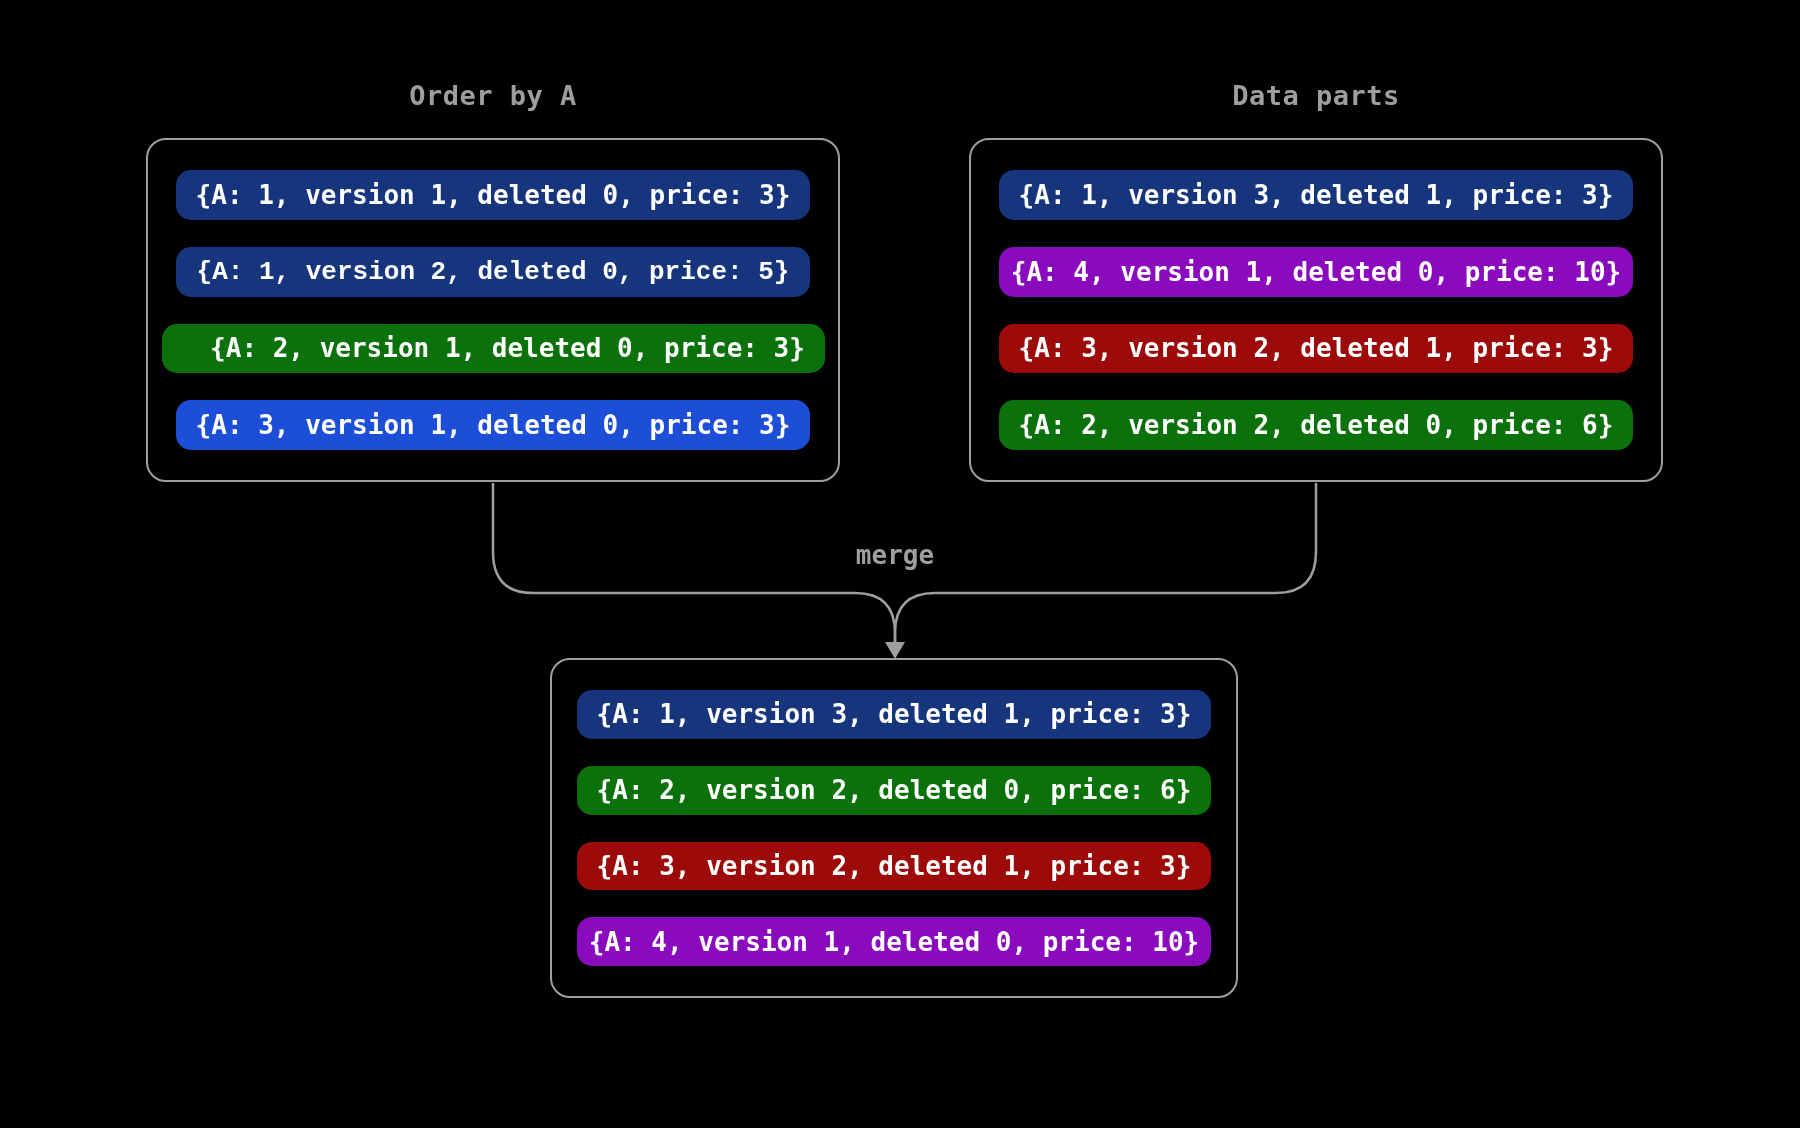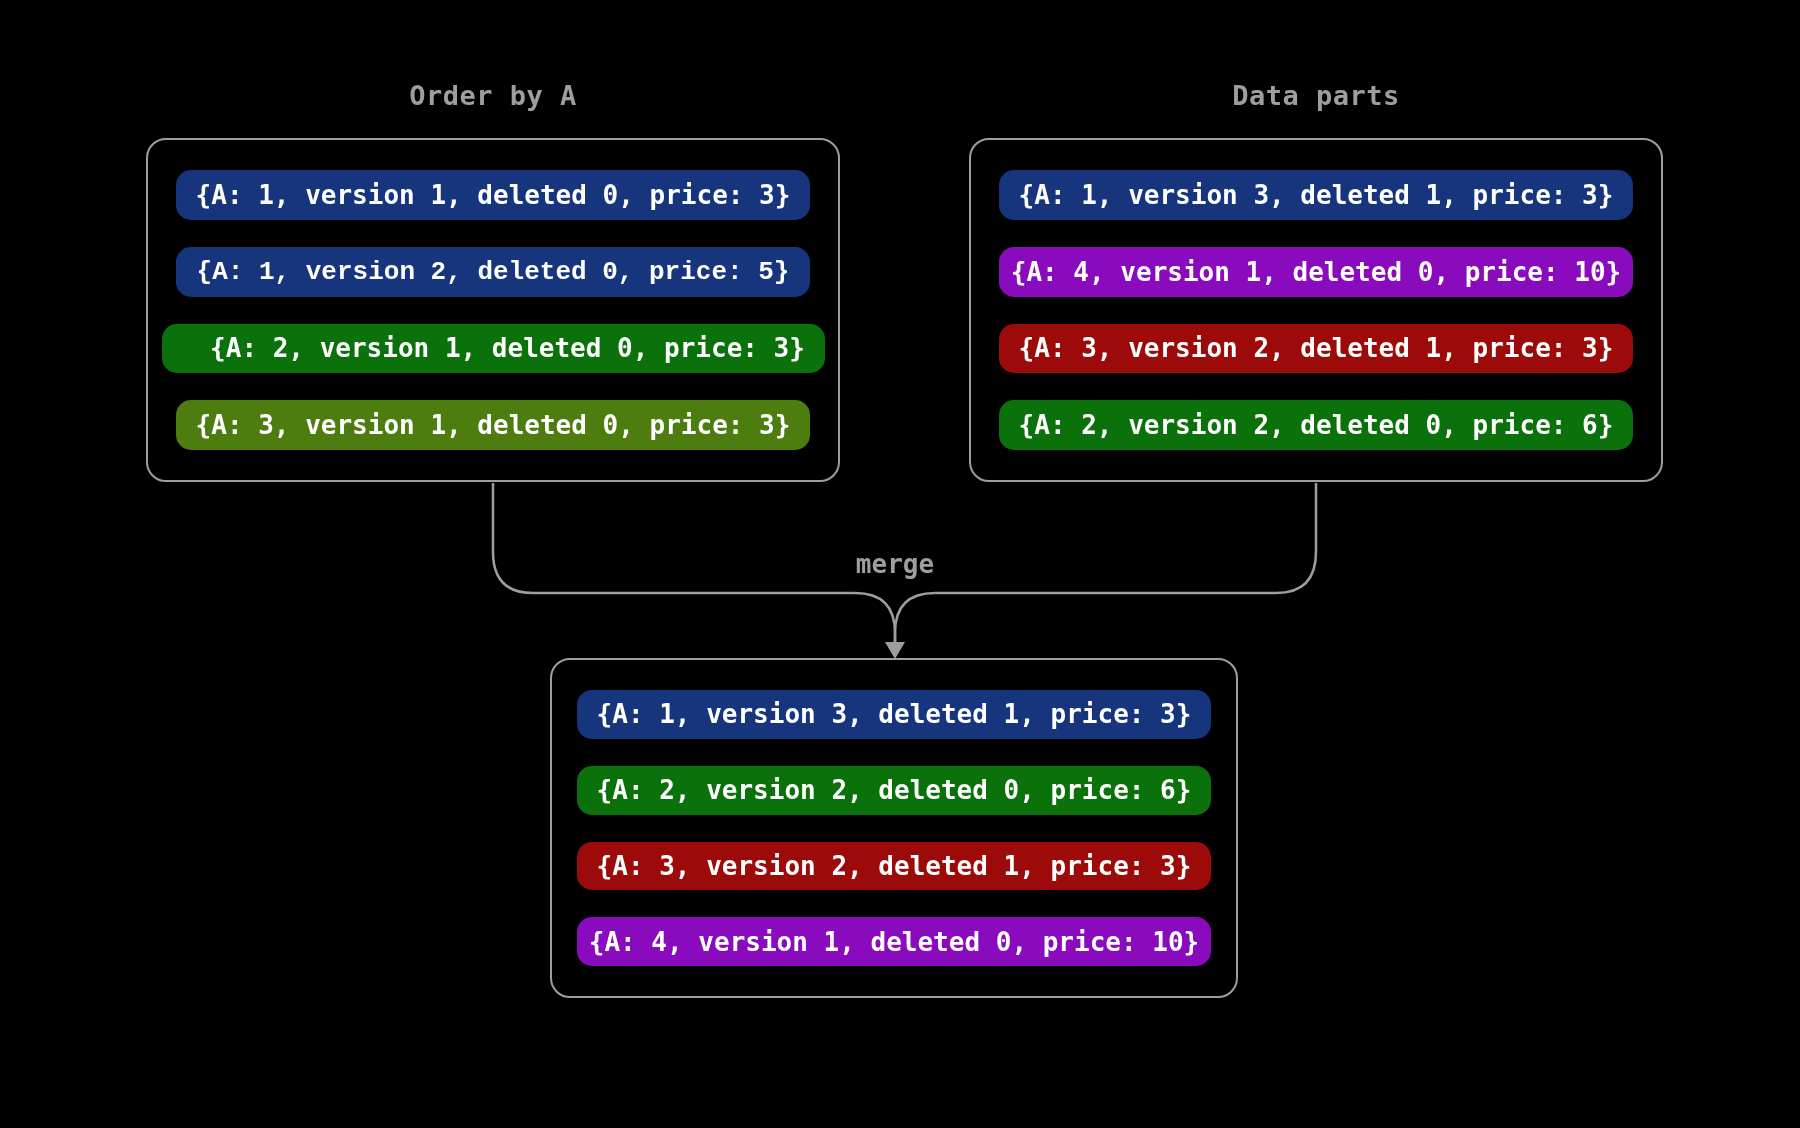--- a/index.html
+++ b/index.html
@@ -59,36 +59,35 @@
   }
   #merge-label {
     position: absolute;
     left: 795px;
     top: 540px;
     width: 200px;
     text-align: center;
     color: #9e9e9e;
     font-size: 26px;
     font-weight: 700;
-    margin-top: 9px;
   }
 </style>
 </head>
 <body>
 
 <div id="canvas">
 
   <div class="panel-title" style="left:969px; top:80px;">Data parts</div>
   <div class="panel-title" style="left:146px; top:80px;">Order by A</div>
 
   <div class="panel" style="left:146px; top:138px; width:694px; height:344px;">
     <div class="data-row" style="background-color: rgb(22, 53, 125);">{A: 1, version 1, deleted 0, price: 3}</div>
     <div class="data-row" style="background-color: rgb(22, 53, 125); font-family: Liberation Mono, monospace;">{A: 1, version 2, deleted 0, price: 5}</div>
     <div class="data-row" style="background-color: rgb(11, 113, 11); padding-left: 29px;">{A: 2, version 1, deleted 0, price: 3}</div>
-    <div class="data-row" style="background-color: #4d7c0f;">{A: 3, version 1, deleted 0, price: 3}</div>
+    <div class="data-row" style="background-color: #1d4ed8;">{A: 3, version 1, deleted 0, price: 3}</div>
   </div>
 
   <div class="panel" style="left:969px; top:138px; width:694px; height:344px;">
     <div class="data-row" style="background-color: rgb(22, 53, 125);">{A: 1, version 3, deleted 1, price: 3}</div>
     <div class="data-row" style="background-color: rgb(138, 10, 190);">{A: 4, version 1, deleted 0, price: 10}</div>
     <div class="data-row" style="background-color: rgb(156, 10, 10);">{A: 3, version 2, deleted 1, price: 3}</div>
     <div class="data-row" style="background-color: rgb(11, 113, 11);">{A: 2, version 2, deleted 0, price: 6}</div>
   </div>
 
   <svg id="connector-svg" viewBox="0 0 1800 1128" xmlns="http://www.w3.org/2000/svg">

